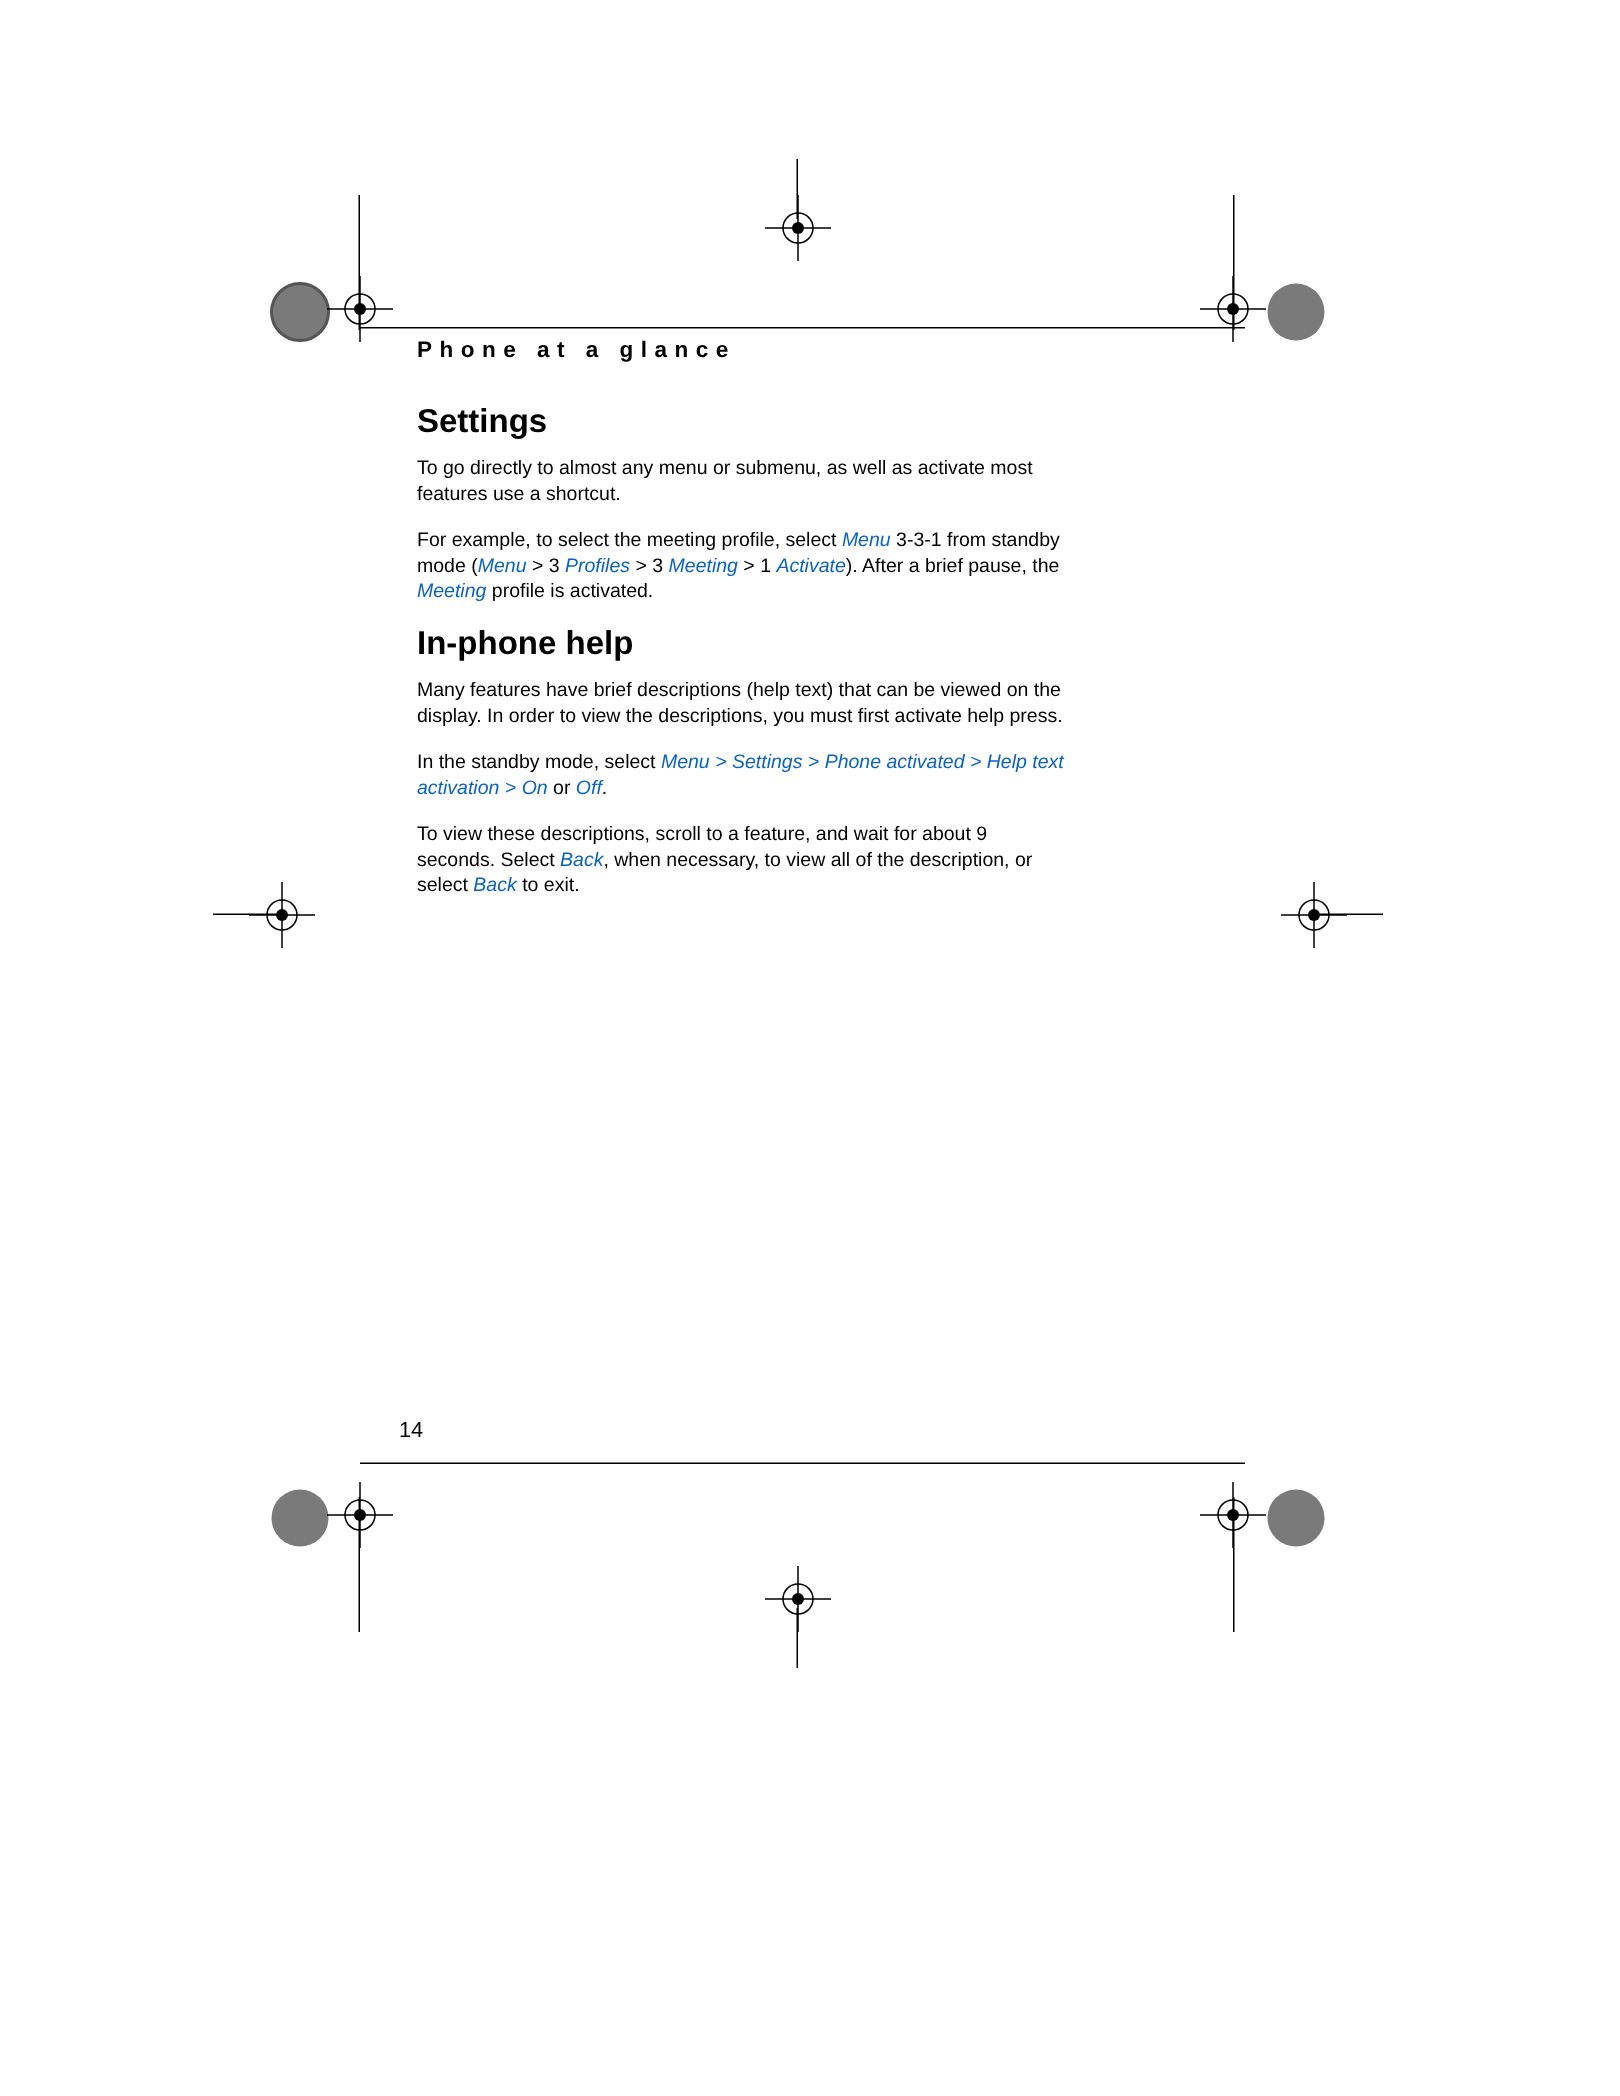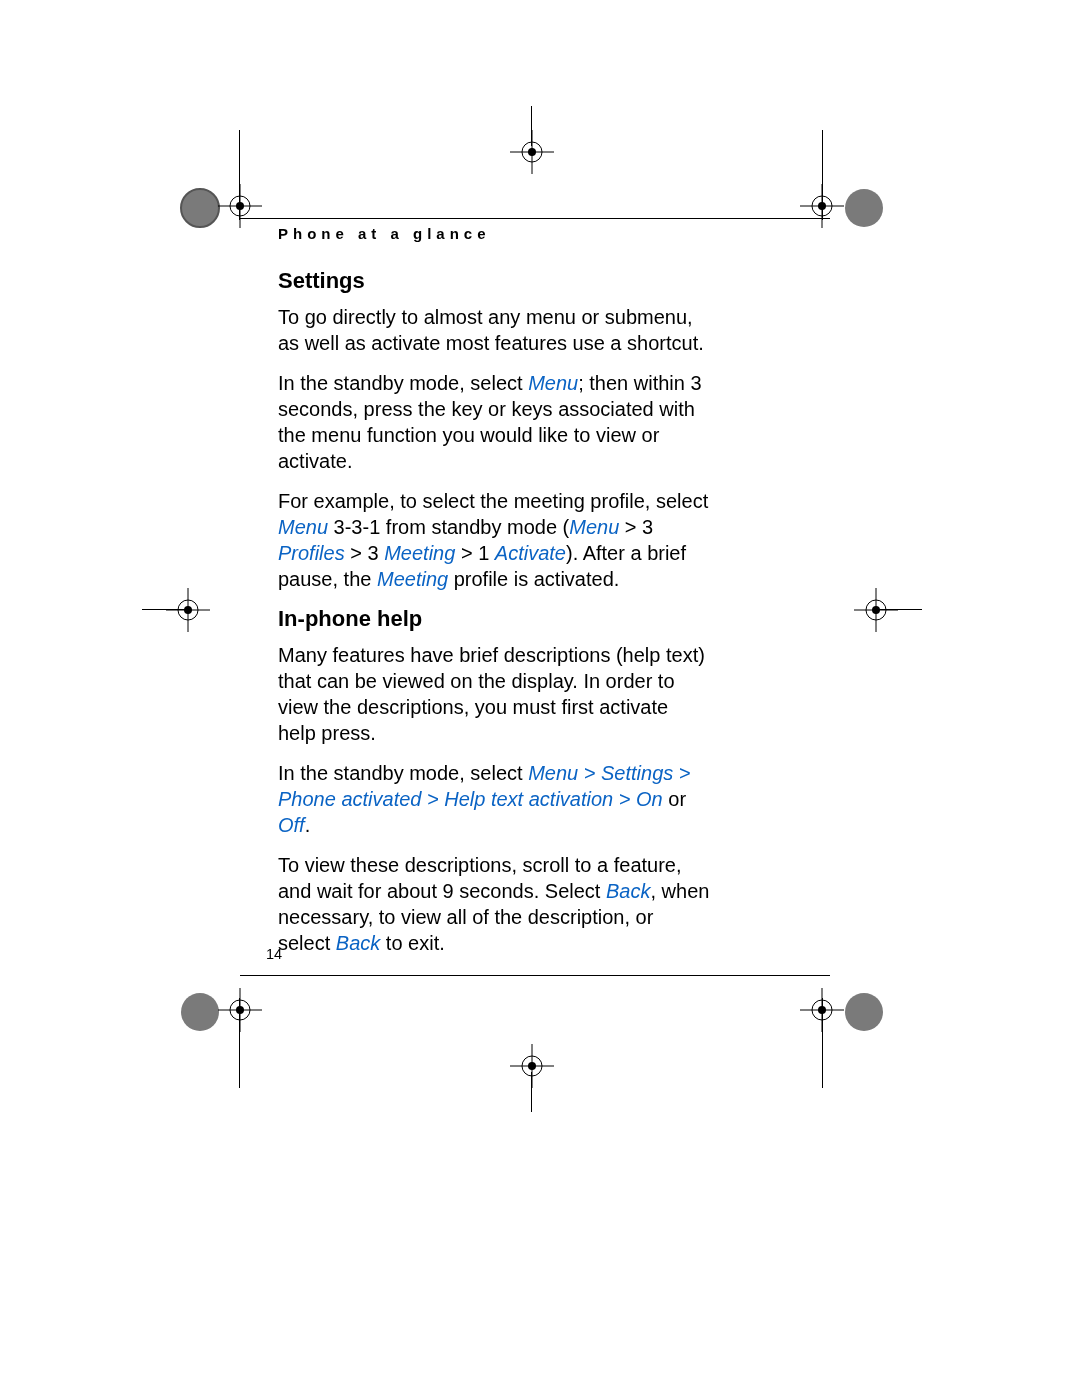--- a/index.html
+++ b/index.html
@@ -40,21 +40,21 @@
     padding-left: 38px;
     padding-right: 10px;
     width: 480px;
   }
   h2.section {
     font-size: 22px;
     font-weight: bold;
     margin-bottom: 10px;
   }
   p.body {
-    font-size: 20px;
+    font-size: 13px;
     line-height: 1.3;
     margin-bottom: 14px;
   }
   .kw { color: #0a63c4; font-style: italic; }
   .page-num {
     position: absolute;
     left: 266px;
     top: 946px;
     font-size: 14.5px;
   }
@@ -147,23 +147,20 @@
 
 <div class="page-frame">
   <div class="frame-rule"></div>
 
   <div class="content">
     <div class="section-label">Phone at a glance</div>
 
     <h2 class="section">Settings</h2>
     <p class="body">To go directly to almost any menu or submenu, as well as activate most features use a shortcut.</p>
     <p class="body">
-      <span>In the standby mode, select </span><span class="kw">Menu</span><span>; then within 3 seconds, press the key or keys associated with the menu function you would like to view or activate.</span>
-    </p>
-    <p class="body">
       <span>For example, to select the meeting profile, select </span><span class="kw">Menu</span><span> 3-3-1 from standby mode (</span><span class="kw">Menu</span><span> &gt; </span><span>3 </span><span class="kw">Profiles</span><span> &gt; </span><span>3 </span><span class="kw">Meeting</span><span> &gt; </span><span>1 </span><span class="kw">Activate</span><span>). After a brief pause, the </span><span class="kw">Meeting</span><span> profile is activated.</span>
     </p>
 
     <h2 class="section" style="">In-phone help</h2>
     <p class="body">Many features have brief descriptions (help text) that can be viewed on the display. In order to view the descriptions, you must first activate help press.</p>
     <p class="body">
       <span>In the standby mode, select </span><span class="kw">Menu</span><span class="sep"> &gt; </span><span class="kw">Settings</span><span class="sep"> &gt; </span><span class="kw">Phone activated</span><span class="sep"> &gt; </span><span class="kw">Help text activation</span><span class="sep"> &gt; </span><span class="kw">On</span><span> or </span><span class="kw">Off</span><span>.</span>
     </p>
     <p class="body">
       <span>To view these descriptions, scroll to a feature, and wait for about 9 seconds. Select </span><span class="kw">Back</span><span>, when necessary, to view all of the description, or select </span><span class="kw">Back</span><span> to exit.</span>

